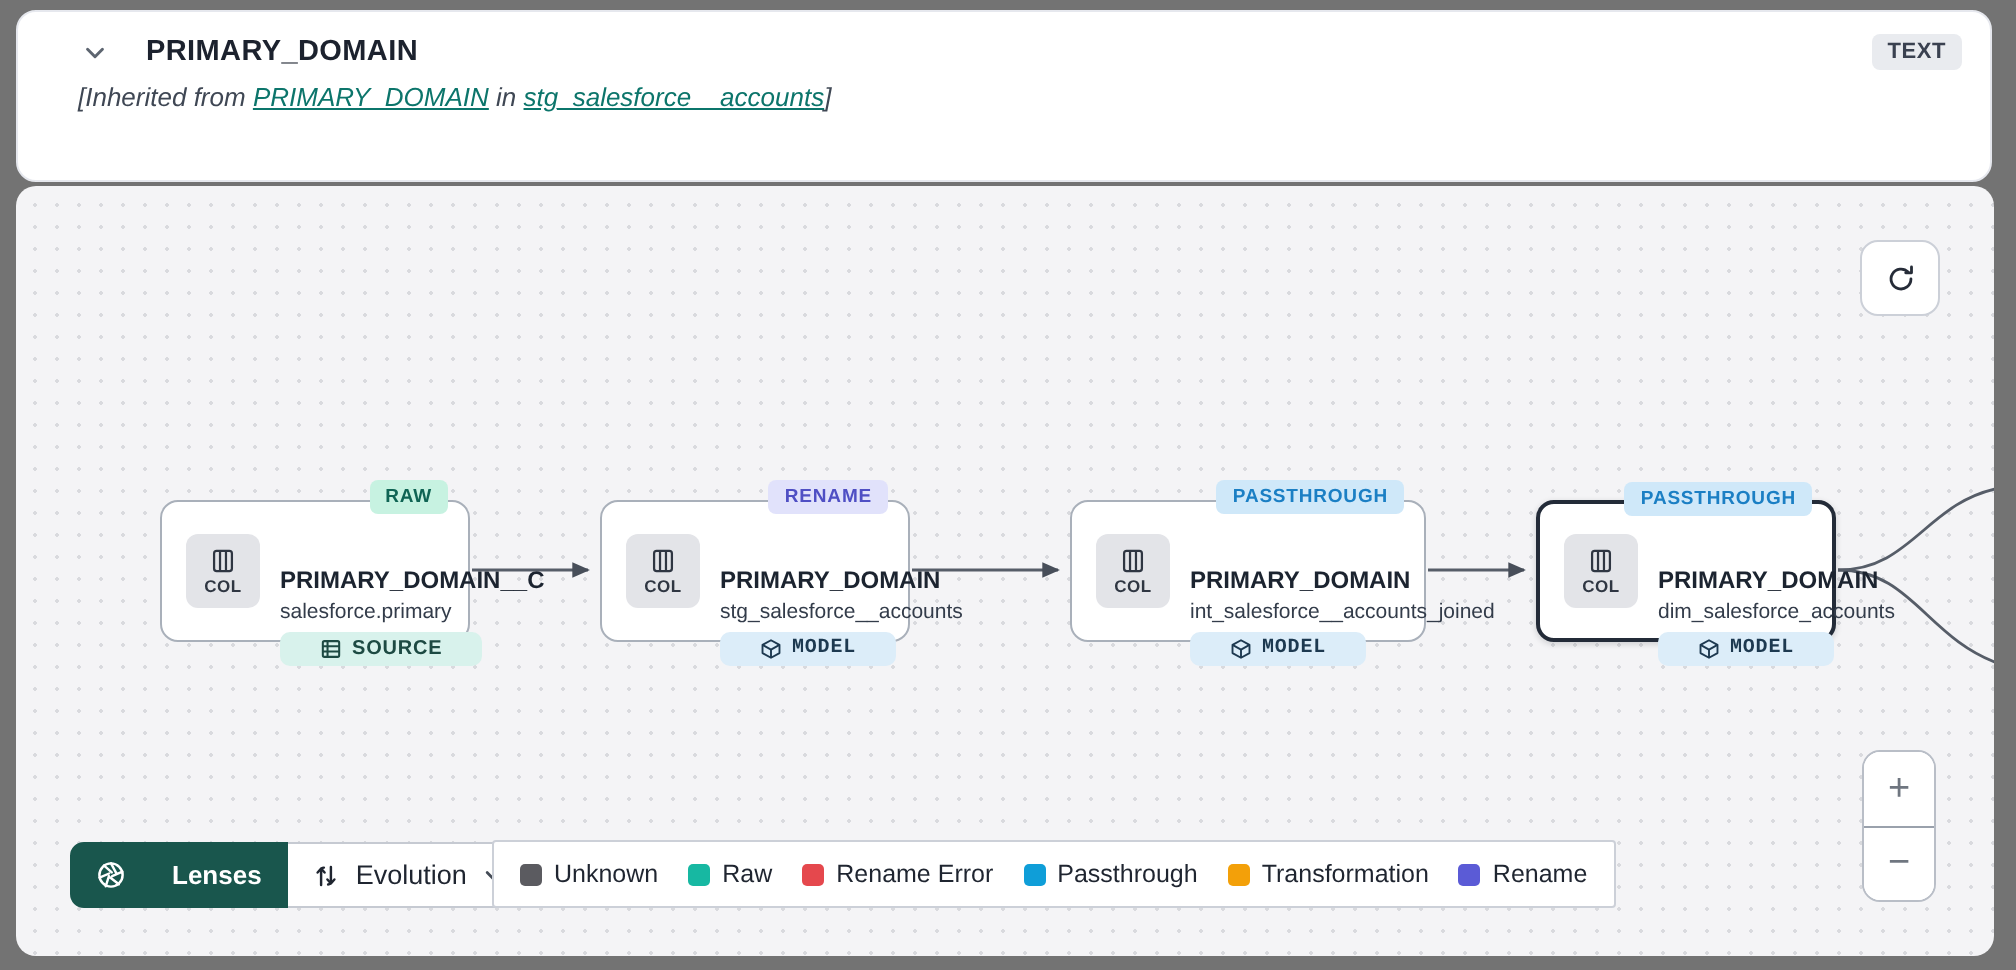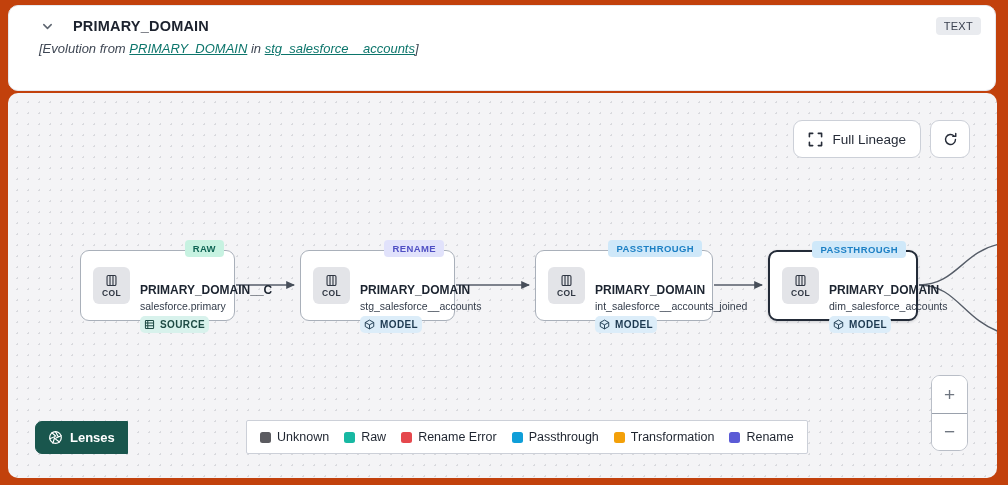--- a/index.html
+++ b/index.html
@@ -1,29 +1,29 @@
 <!DOCTYPE html>
 <html><head>
 <meta charset="utf-8">
 <style>
   * { box-sizing: border-box; margin: 0; padding: 0; }
   html,body { width:1008px; height:485px; background:#fff; font-family:"Liberation Sans", sans-serif; }
-  .page { position:relative; width:1008px; height:485px; background:#c2410c; overflow:hidden; }
+  .page { position:relative; width:1008px; height:485px; background:#737373; overflow:hidden; }
 
   
   .header-card {
     position:absolute; left:8px; top:5px; width:988px; height:86px;
     background:#fff; border:1px solid #e6e8ee; border-radius:10px;
     padding:11px 14px 10px 30px; display:flex; flex-direction:column; gap:6px;
   }
   .title-row { display:flex; align-items:center; gap:17px; }
   .chev-btn { background:none; border:none; color:#5d6570; cursor:pointer; display:flex; align-items:center; padding:2px; }
   .col-title { font-size:14.5px; font-weight:bold; color:#1c222e; letter-spacing:.2px; }
   .type-badge {
-    margin-left:auto; background:#e9ebef; color:#3a4150; font-size:11px; font-weight:normal;
+    margin-left:auto; background:#e9ebef; color:#3a4150; font-size:11px; font-weight:bold;
     padding:3px 8px; border-radius:4px; letter-spacing:.3px;
   }
   .desc-row { font-size:13.5px; font-style:italic; color:#2e3644; }
   .code-inline { font-family:"DejaVu Sans Mono", monospace; font-weight:bold; font-size:12.5px; color:#1c222e; }
   .inherit-row { font-size:13px; font-style:italic; color:#3f4754; }
   .inherit-link { color:#0c756b; text-decoration:underline; cursor:pointer; }
 
   
   .canvas {
     position:absolute; left:8px; top:93px; width:989px; height:385px;
@@ -61,35 +61,35 @@
     display:flex; flex-direction:column; align-items:center; justify-content:center; gap:1px;
     color:#2f3642;
   }
   .col-chip .col-label { font-size:8.5px; font-weight:bold; letter-spacing:.3px; }
   .node-main { display:flex; flex-direction:column; gap:3px; min-width:0;margin-top:44px; }
   .node-title { font-size:12px; font-weight:bold; color:#1c2430; white-space:nowrap; }
   .node-sub { font-size:10.5px; color:#333c4a; white-space:nowrap; }
   .pill {
     display:inline-flex; align-items:center; gap:5px; align-self:flex-start;
     font-size:10px; font-weight:bold; letter-spacing:.4px;
-    padding:3px 4px; border-radius:5px; margin-top:1px;
+    padding:3px 20px; border-radius:5px; margin-top:1px;
   }
   .pill--source { background:#d8f2ec; color:#1d4a43; }
-  .pill--model { background:#dcedf9; color:#1d3950; }
+  .pill--model { background:#dcedf9; color:#1d3950;font-family:Liberation Mono, monospace; }
 
   .node1 { left:72px;  width:155px; }
   .node2 { left:292px; width:155px; }
   .node3 { left:527px; width:178px; }
   .node4 { left:760px; width:150px; }
 
   
   .lenses-group { position:absolute; left:27px; bottom:24px; display:flex; height:33px; }
   .lenses-btn {
     background:#19564d; color:#fff; border:1px solid #19564d; border-radius:7px 0 0 7px;
-    display:flex; align-items:center; gap:7px; padding:0 12px; font-size:13px; font-weight:bold; cursor:pointer;
+    display:flex; align-items:center; gap:23px; padding:0 12px; font-size:13px; font-weight:bold; cursor:pointer;
   }
   .lens-select {
     background:#fff; border:1px solid #c6cad2; border-left:none; border-radius:0 7px 7px 0;
     display:flex; align-items:center; gap:8px; padding:0 12px; font-size:13.5px; color:#1f2530; cursor:pointer;
   }
 
   
   .legend {
     position:absolute; left:238px; bottom:24px; height:34px;
     background:#fff; border:1px solid #ccd0d8; border-radius:2px;
@@ -122,44 +122,38 @@
   <div class="header-card">
     <div class="title-row">
       <button class="chev-btn">
         <svg width="13" height="13" viewBox="0 0 14 14" fill="none" stroke="#5d6570" stroke-width="1.6" stroke-linecap="round" stroke-linejoin="round">
             <path d="M3 5l4 4 4-4"></path>
           </svg>
       </button>
       <span class="col-title">PRIMARY_DOMAIN</span>
       <span class="type-badge">TEXT</span>
     </div>
-    <div class="inherit-row"><span>[Evolution from </span><a class="inherit-link">PRIMARY_DOMAIN</a><span> in </span><a class="inherit-link">stg_salesforce__accounts</a><span>]</span></div>
+    <div class="inherit-row"><span>[Inherited from </span><a class="inherit-link">PRIMARY_DOMAIN</a><span> in </span><a class="inherit-link">stg_salesforce__accounts</a><span>]</span></div>
   </div>
 
   <div class="canvas">
 
     <svg class="edge-layer" width="989" height="385" viewBox="0 0 989 385">
       <defs>
         <marker id="arrow" viewBox="0 0 10 10" refX="8" refY="5" markerWidth="7" markerHeight="7" orient="auto-start-reverse">
           <path d="M0 1 L9 5 L0 9 z" fill="#474e59"></path>
         </marker>
       </defs>
       <path d="M228 192 H286" stroke="#565d68" stroke-width="1.4" fill="none" marker-end="url(#arrow)"></path>
       <path d="M448 192 H521" stroke="#565d68" stroke-width="1.4" fill="none" marker-end="url(#arrow)"></path>
       <path d="M706 192 H754" stroke="#565d68" stroke-width="1.4" fill="none" marker-end="url(#arrow)"></path>
       <path d="M911 192 C948 192, 955 158, 992 151" stroke="#565d68" stroke-width="1.4" fill="none"></path>
       <path d="M911 192 C948 192, 955 226, 992 239" stroke="#565d68" stroke-width="1.4" fill="none"></path>
     </svg>
 
-    <button class="btn full-lineage-btn">
-      <svg width="15" height="15" viewBox="0 0 16 16" fill="none" stroke="#262c38" stroke-width="1.7" stroke-linecap="round" stroke-linejoin="round">
-          <path d="M1.5 5V1.5H5M11 1.5h3.5V5M14.5 11v3.5H11M5 14.5H1.5V11"></path>
-        </svg>
-      <span>Full Lineage</span>
-    </button>
     <button class="btn refresh-btn">
       <svg width="15" height="15" viewBox="0 0 16 16" fill="none" stroke="#262c38" stroke-width="1.5" stroke-linecap="round" stroke-linejoin="round">
           <path d="M13.3 8a5.3 5.3 0 1 1-1.5-3.7"></path>
           <path d="M13.6 1.6v3.1h-3.1"></path>
         </svg>
     </button>
 
     <div class="node node1">
       <span class="node-badge badge--raw">RAW</span>
       <div class="col-chip">
@@ -249,20 +243,32 @@
     </div>
 
     <div class="lenses-group">
       <button class="lenses-btn">
         <svg width="15" height="15" viewBox="0 0 16 16" fill="none" stroke="#ffffff" stroke-width="1.3" stroke-linecap="round">
             <circle cx="8" cy="8" r="6.2"></circle>
             <path d="M8 1.8 10.8 7M14.1 6.2 8.6 8.6M12.2 12.9 7.4 9.2M5.2 14 6.9 8.6M1.9 9.4 7 7.2M4.2 2.9 8.4 6.6"></path>
           </svg>
         <span>Lenses</span>
       </button>
+      <div class="lens-select">
+        <svg width="14" height="14" viewBox="0 0 16 16" fill="none" stroke="#1f2530" stroke-width="1.4" stroke-linecap="round" stroke-linejoin="round">
+            <path d="M5.2 13.2V4.8a1.6 1.6 0 0 1 1.6-1.6"></path>
+            <path d="M3.2 6 5.2 3.8 7.2 6"></path>
+            <path d="M10.8 2.8v8.4a1.6 1.6 0 0 1-1.6 1.6"></path>
+            <path d="M8.8 10l2 2.2 2-2.2"></path>
+          </svg>
+        <span>Evolution</span>
+        <svg width="12" height="12" viewBox="0 0 14 14" fill="none" stroke="#444b56" stroke-width="1.6" stroke-linecap="round" stroke-linejoin="round">
+            <path d="M3 5l4 4 4-4"></path>
+          </svg>
+      </div>
     </div>
 
     <div class="legend">
       <span class="legend-item">
           <span class="swatch sw-0"></span>
           <span>Unknown</span>
         </span>
       <span class="legend-item">
           <span class="swatch sw-1"></span>
           <span>Raw</span>

